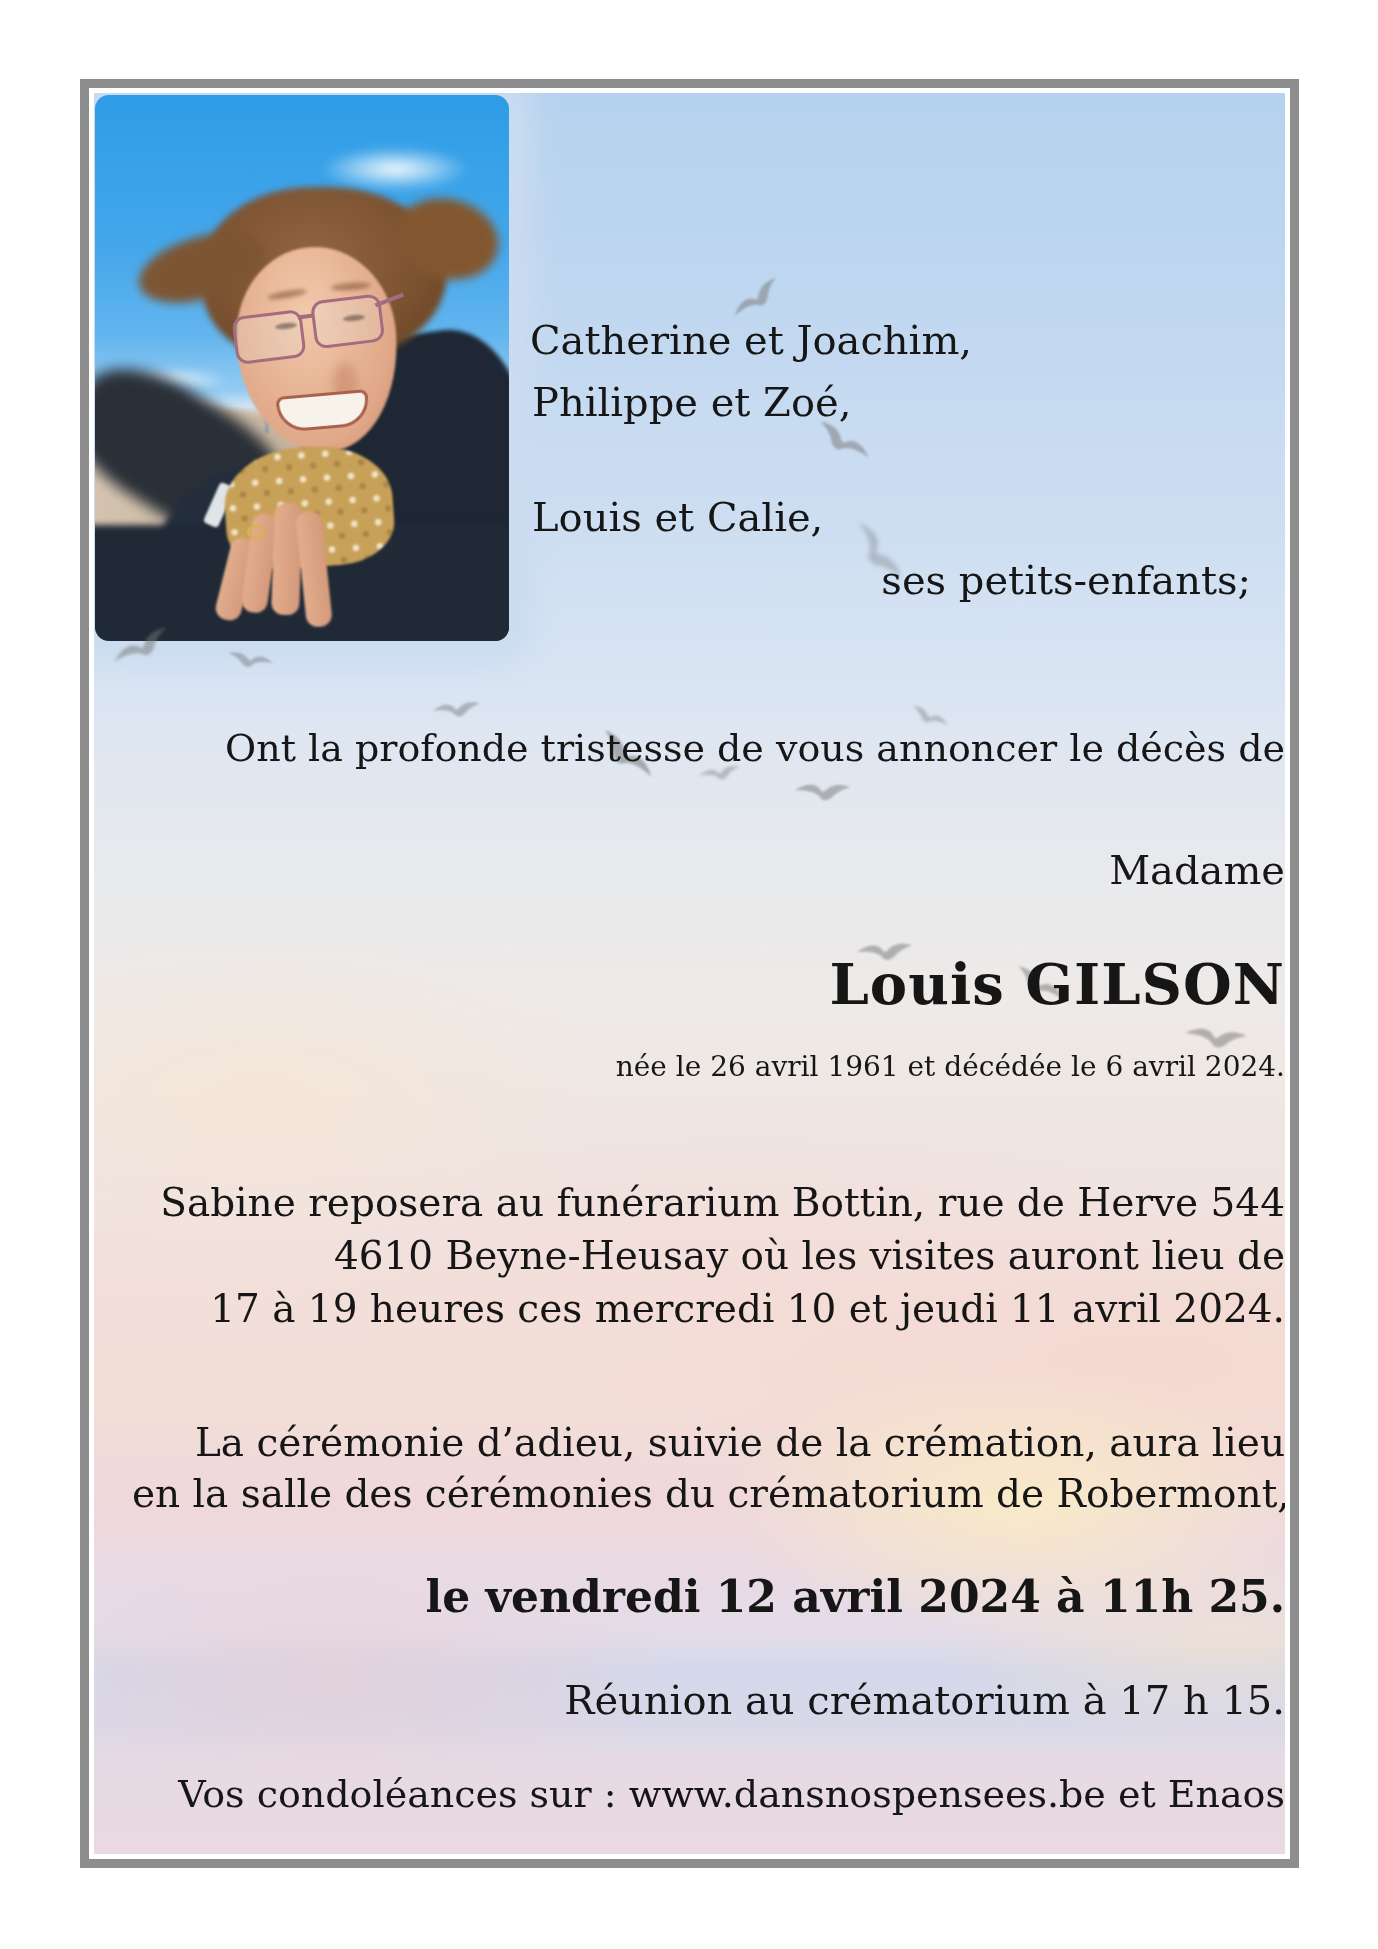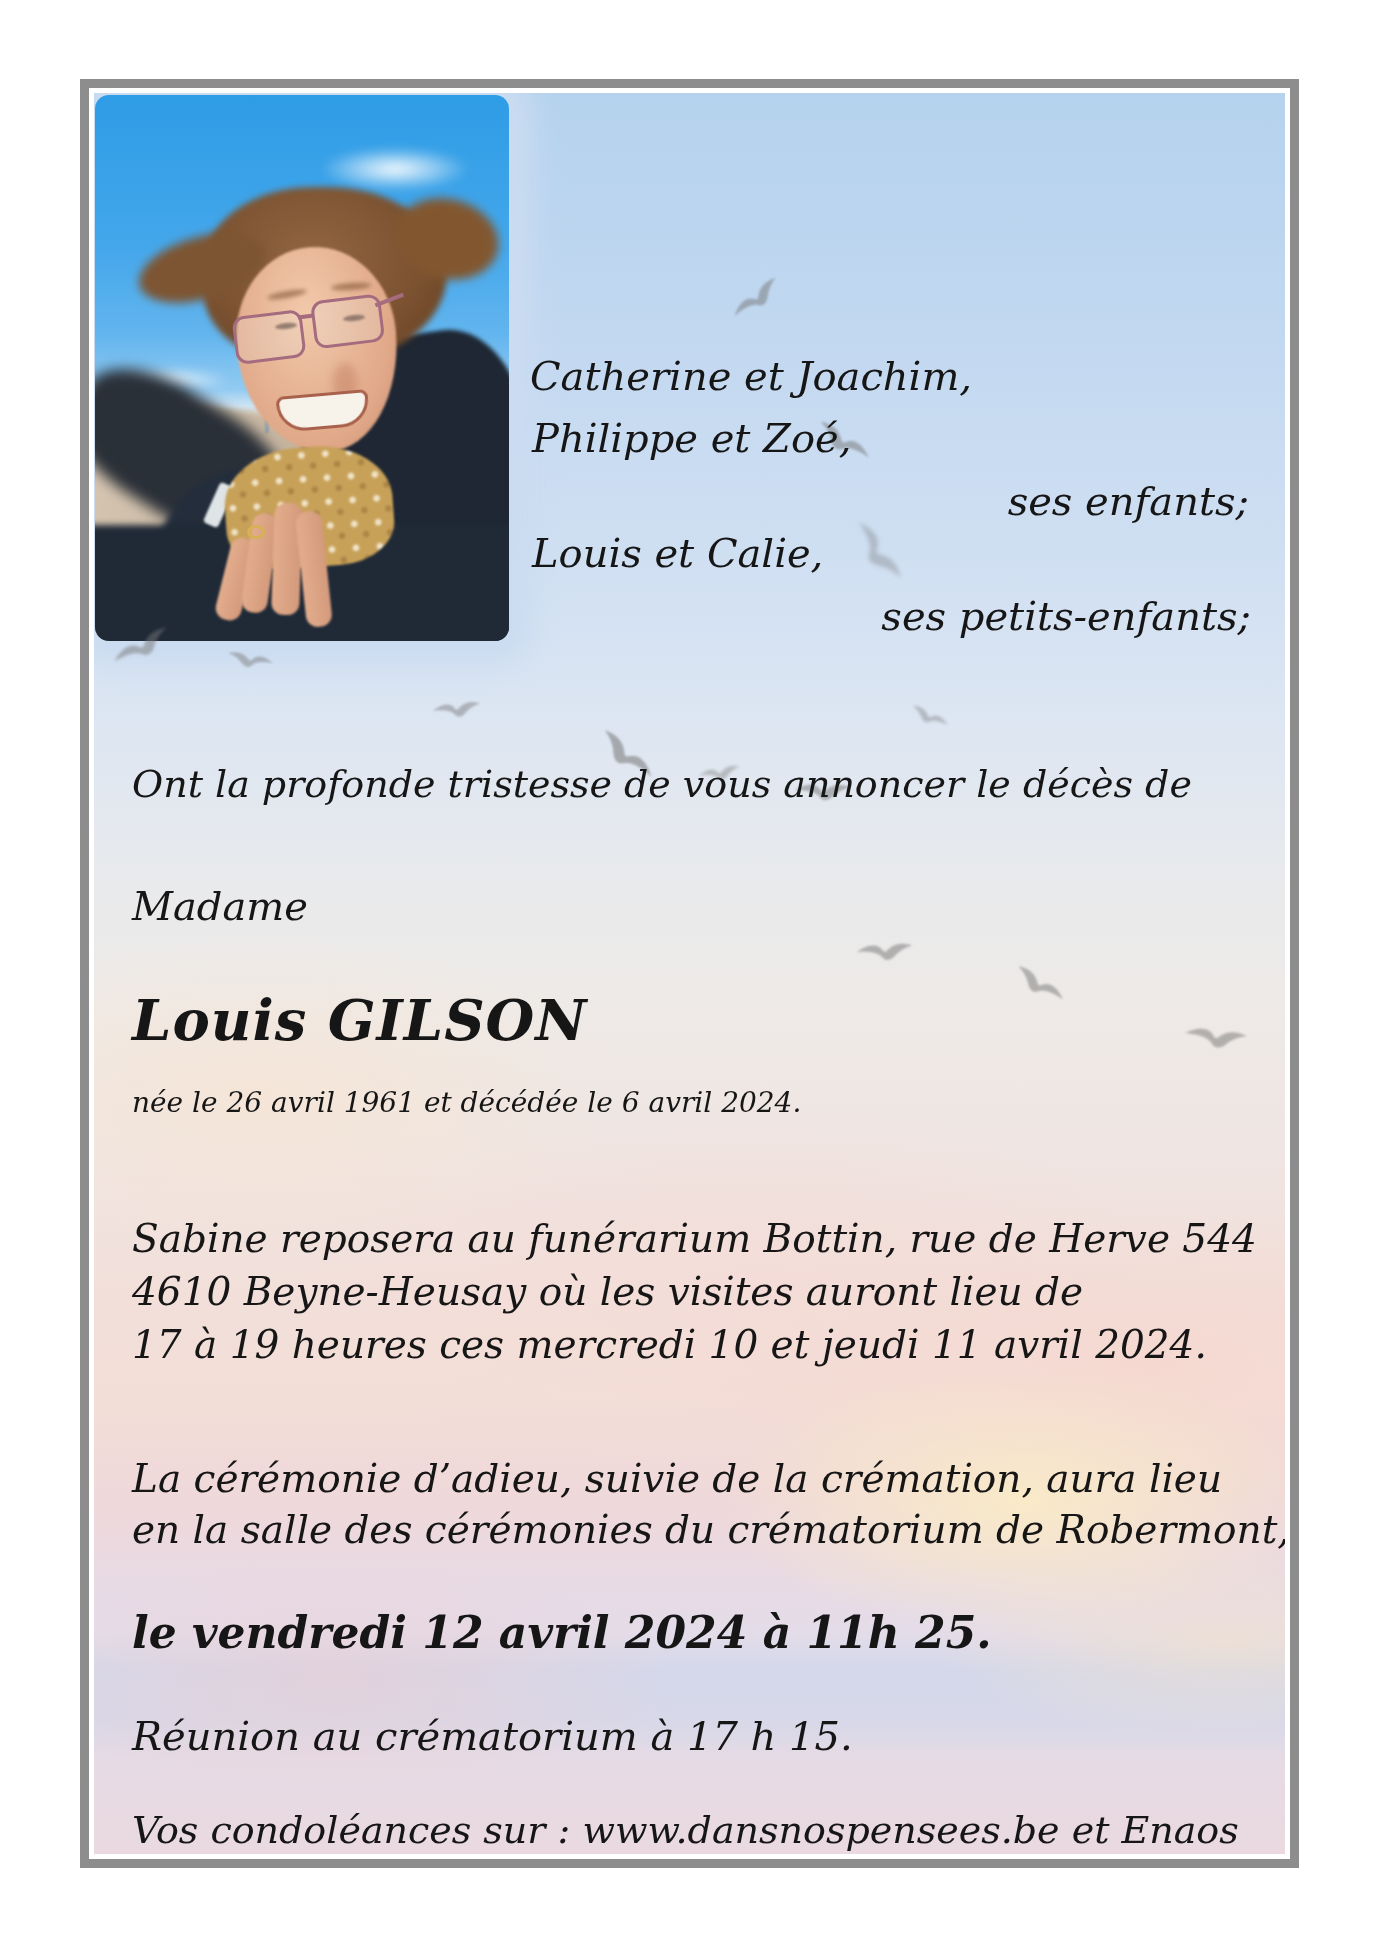--- a/index.html
+++ b/index.html
@@ -21,22 +21,22 @@
       radial-gradient(700px 220px at 88% 72%, rgba(246,212,203,0.55), rgba(246,212,203,0) 70%),
       radial-gradient(500px 160px at 20% 90%, rgba(242,201,200,0.45), rgba(242,201,200,0) 70%),
       radial-gradient(420px 140px at 95% 88%, rgba(248,227,196,0.5), rgba(248,227,196,0) 70%),
       linear-gradient(180deg,transparent 87.5%, rgba(201,210,235,0.5) 89.5%, rgba(203,211,234,0.45) 92.5%, transparent 94.5%),
       linear-gradient(180deg,#b5d2ee 0%,#c0d7f0 12%,#cfdff2 26%,#dde6f2 36%,#e9eaec 45%,
         #eeeae7 52%,#efe5e2 60%,#f2dfda 68%,#f3ded7 74%,#efd8da 80%,#e6dbe7 86%,
         #dfdeeb 90%,#e6dae4 95%,#ead9e0 100%);
   }
 
   
-  .line{position:absolute;font-style:italic;white-space:nowrap;line-height:1.25;margin-top:36px;}
-  .centered{left:0;width:100%;box-sizing:border-box;padding-left:38px;text-align:left;}
+  .line{position:absolute;white-space:nowrap;line-height:1.25;}
+  .centered{left:0;width:100%;box-sizing:border-box;padding-left:38px;text-align:right;}
   .fam{font-size:40px;}
   .role{font-size:40px;text-align:right;}
   .body-line{font-size:39px;}
   .name{font-size:56px;font-weight:bold;letter-spacing:1px;}
   .bold-line{font-size:44px;font-weight:bold;}
 
   
   .photo{
     position:absolute;left:1px;top:2px;width:414px;height:546px;border-radius:14px;
     box-shadow:0 0 30px 24px #cbdcf1, inset 0 0 0 0 #cbdcf1;
@@ -215,21 +215,20 @@
         </svg>
       </div>
     <div class="bird" style="left:1090px;top:926px;width:62px;height:36px;opacity:.5;filter:blur(1.3px);transform:rotate(22deg);">
         <svg viewBox="0 0 100 56">
           <use href="#bird-path"></use>
         </svg>
       </div>
 
     <div class="line fam" style="left:436px;top:222px;">Catherine et Joachim,</div>
     <div class="line fam" style="left:438px;top:284px;">Philippe et Zoé,</div>
-    <div class="line role" style="right:36px;top:347px;">ses enfants;</div>
     <div class="line fam" style="left:438px;top:399px;">Louis et Calie,</div>
     <div class="line role" style="right:34px;top:462px;">ses petits-enfants;</div>
 
     <div class="line centered" style="top:632px;font-size:38px;">Ont la profonde tristesse de vous annoncer le décès de</div>
     <div class="line centered" style="top:752px;font-size:40px;">Madame</div>
     <div class="line centered name" style="top:856px;">Louis GILSON</div>
     <div class="line centered" style="top:956px;font-size:28px;">née le 26 avril 1961 et décédée le 6 avril 2024.</div>
 
     <div class="line centered body-line" style="top:1086px;">Sabine reposera au funérarium Bottin, rue de Herve 544</div>
     <div class="line centered body-line" style="top:1139px;">4610 Beyne-Heusay où les visites auront lieu de</div>

